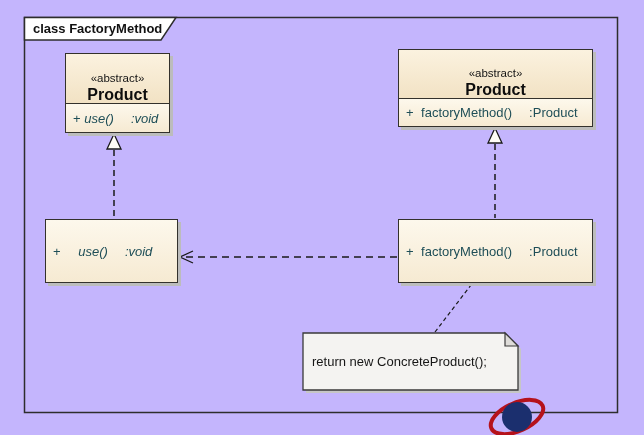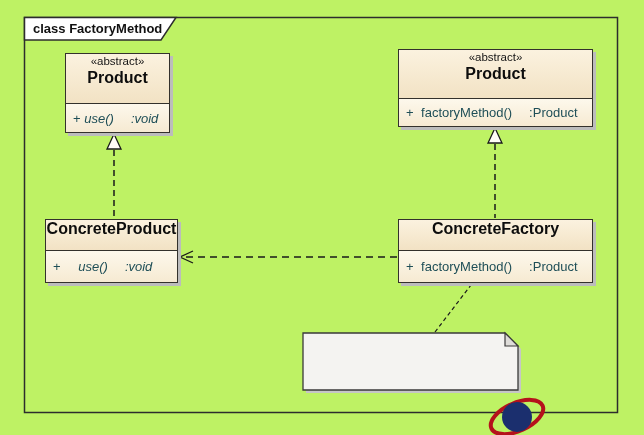--- a/index.html
+++ b/index.html
@@ -1,18 +1,18 @@
 <!DOCTYPE html>
 <html><head>
 <meta charset="utf-8">
 <style>
   html,body { margin:0; padding:0; background:#ffffff; }
   .canvas {
     position:relative; width:644px; height:435px; overflow:hidden;
-    background:#bef264;
+    background:#c4b5fd;
     font-family:"Liberation Sans", sans-serif;
     -webkit-font-smoothing:antialiased;
   }
   .overlay-svg { position:absolute; left:0; top:0; width:644px; height:435px; }
 
   .frame-tab-label {
     position:absolute; left:33px; top:21px;
     font-size:13px; font-weight:bold; color:#111;
     white-space:nowrap;
   }
@@ -20,21 +20,21 @@
   .uml-class {
     position:absolute; box-sizing:border-box;
     border:1.5px solid #33312c;
     box-shadow:3px 3px 0 #bcbcbc;
     display:flex; flex-direction:column;
   }
   .compartment-name {
     box-sizing:border-box;
     border-bottom:1.5px solid #33312c;
     background:linear-gradient(180deg,#fbf2df 0%,#f2e2c4 100%);
-    display:flex; flex-direction:column; justify-content:flex-start; align-items:center;
+    display:flex; flex-direction:column; justify-content:flex-end; align-items:center;
   }
   .compartment-methods {
     flex:1;
     background:linear-gradient(180deg,#fdf8ec 0%,#f6ead2 100%);
     display:flex; align-items:center;
   }
   .stereotype { font-size:11.5px; color:#141414; line-height:15px; }
   .class-name { font-size:16px; font-weight:bold; color:#0d0d0d; line-height:17px; }
   .method-row {
     display:flex; align-items:center; width:100%;
@@ -122,49 +122,44 @@
         <span class="vis">+</span>
         <span class="sig">
           <span class="m-name">factoryMethod()</span>
           <span class="m-ret">:Product</span>
         </span>
       </div>
     </div>
   </div>
 
   <div class="uml-class" style="left:45px; top:219px; width:133px; height:64px;">
-    <div class="compartment-name" style="height:31px;">
-      <div class="class-name">ConcreteProduct</div>
-    </div>
     <div class="compartment-methods">
       <div class="method-row italic-method">
         <span class="vis">+</span>
         <span class="sig">
           <span class="m-name">use()</span>
           <span class="m-ret">:void</span>
         </span>
       </div>
     </div>
   </div>
 
   <div class="uml-class" style="left:398px; top:219px; width:195px; height:64px;">
-    <div class="compartment-name" style="height:31px;">
-      <div class="class-name">ConcreteFactory</div>
-    </div>
     <div class="compartment-methods">
       <div class="method-row">
         <span class="vis">+</span>
         <span class="sig">
           <span class="m-name">factoryMethod()</span>
           <span class="m-ret">:Product</span>
         </span>
       </div>
     </div>
   </div>
 
+  <div class="note-text">return new ConcreteProduct();</div>
 
   <div class="watermark">
     
     
     
   </div>
 
 </div>
 
 </body></html>

